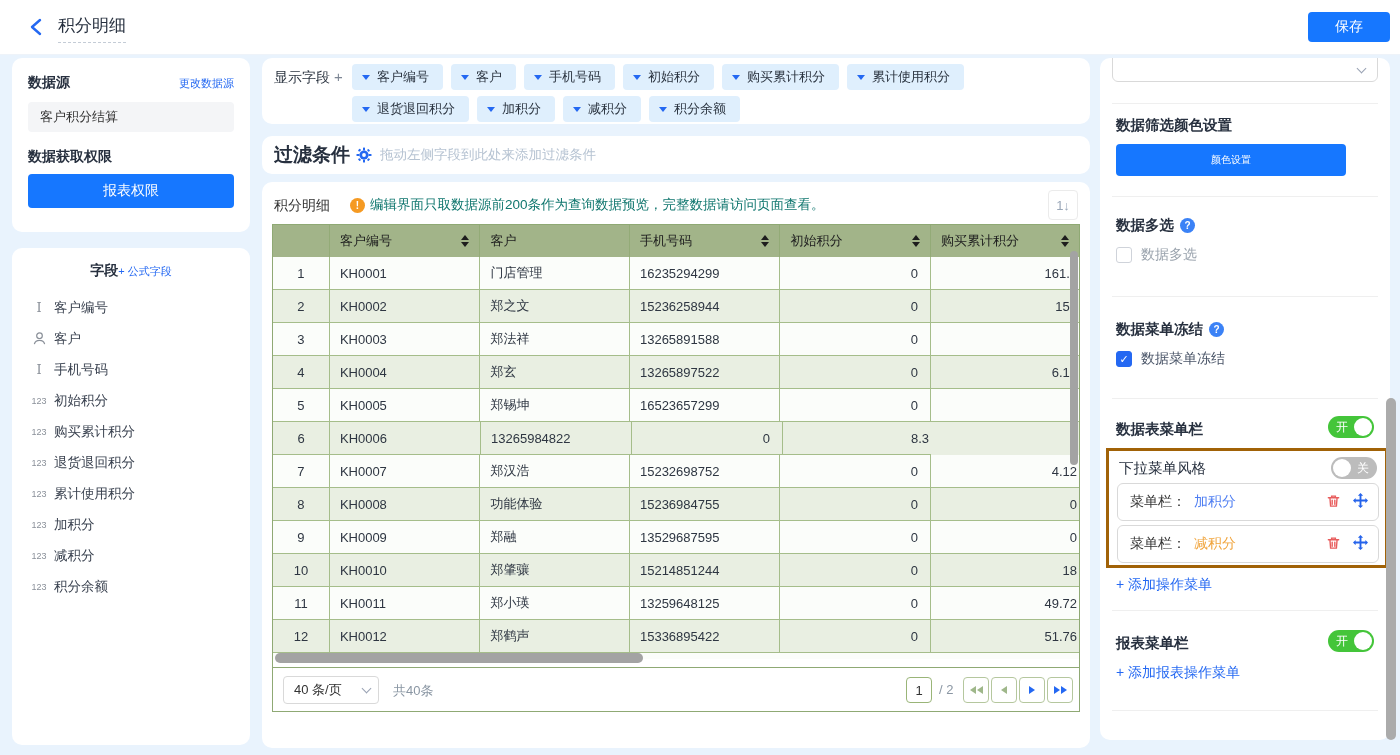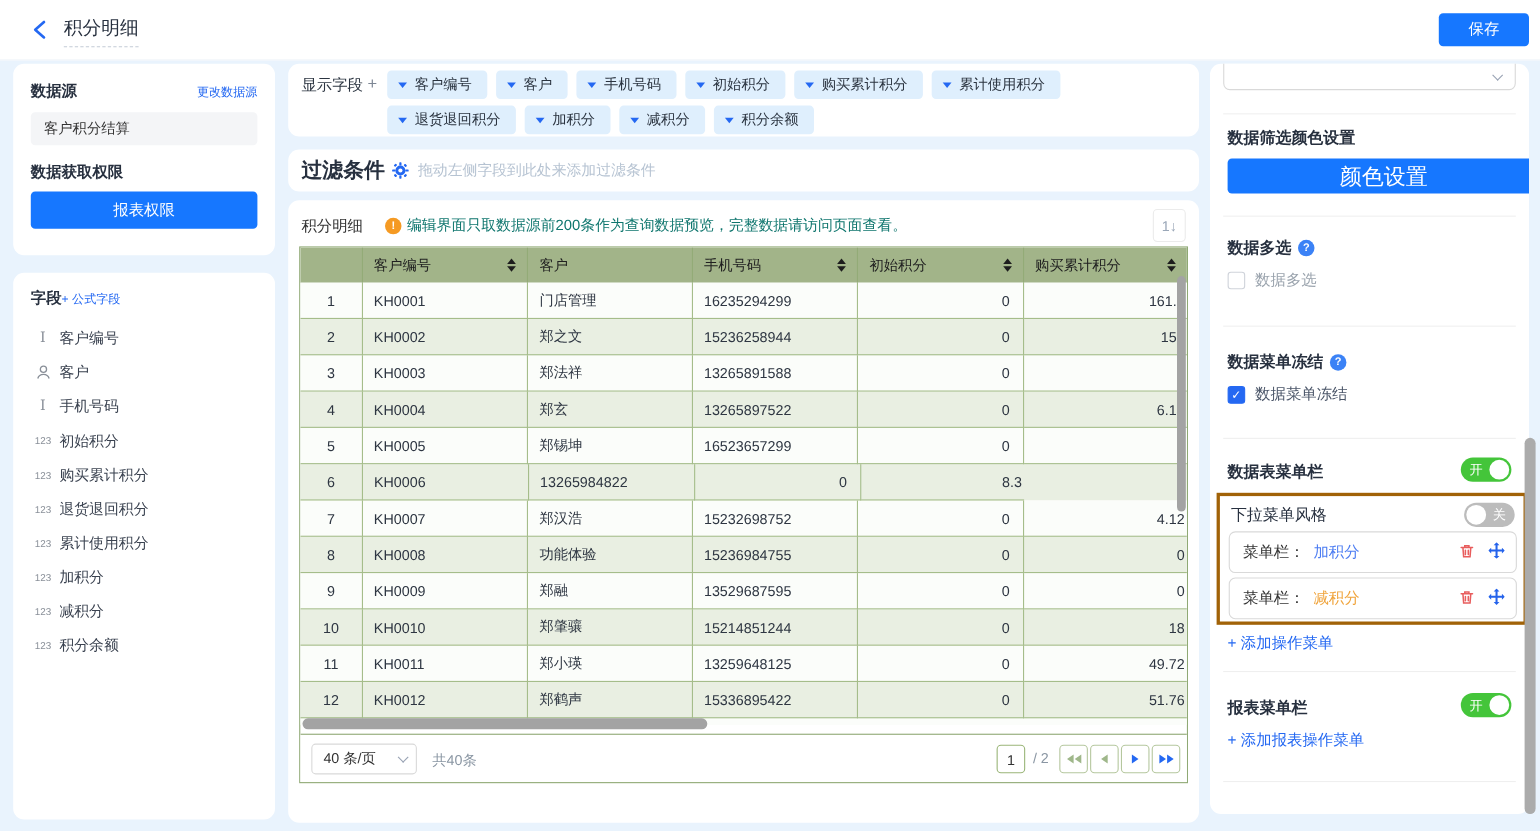--- a/index.html
+++ b/index.html
@@ -17,21 +17,21 @@
   
   .card-ds { left:12px; top:58px; width:238px; height:174px; }
   .sec-title { font-weight:bold; font-size:14px; color:#27303f; }
   .ds-row { position:absolute; left:16px; right:16px; top:16px; display:flex; justify-content:space-between; align-items:center; }
   .link { color:#2468f2; font-size:11px; cursor:pointer; }
   .ds-value { position:absolute; left:16px; top:44px; width:206px; height:30px; background:#f4f5f7; border-radius:4px; line-height:30px; padding-left:12px; font-size:13px; color:#333; }
   .perm-title { position:absolute; left:16px; top:90px; }
   .perm-btn { position:absolute; left:16px; top:116px; width:206px; height:34px; background:#1677ff; color:#fff; border:none; border-radius:4px; font-size:14px; cursor:pointer; }
 
   .card-fields { left:12px; top:248px; width:238px; height:497px; }
-  .fields-head { position:absolute; left:16px; right:16px; top:14px; display:flex; justify-content:flex-start; align-items:center; }
+  .fields-head { position:absolute; left:16px; right:16px; top:14px; display:flex; justify-content:center; align-items:center; }
   .field-list { position:absolute; left:16px; top:44px; right:10px; }
   .field-item { height:31px; display:flex; align-items:center; cursor:grab; }
   .f-icon { width:22px; display:inline-flex; justify-content:center; align-items:center; color:#8a9099; margin-right:4px; flex:none; }
   .icon-text::after { content:"I"; font-family:"DejaVu Serif", serif; font-size:13px; color:#8a9099; }
   .icon-num::after { content:"123"; font-size:9px; color:#8a9099; letter-spacing:0; }
   .field-label { font-size:13.5px; color:#3a4250; }
 
   
   .card-display { left:262px; top:58px; width:828px; height:66px; }
   .disp-label { position:absolute; left:12px; top:11px; font-size:14px; color:#2b3440; }
@@ -84,21 +84,21 @@
   .pt-r { width:0;height:0;border:4px solid transparent; border-left:6px solid #2468f2; border-right:none; }
 
   
   .card-set { left:1100px; top:58px; width:290px; height:682px; overflow:hidden; }
   .set-select { position:absolute; left:12px; top:-8px; width:266px; height:32px; border:1px solid #d9d9d9; border-radius:6px; background:#fff; cursor:pointer; }
   .set-select .chev { position:absolute; right:12px; top:14px; margin:0; }
   .divider { position:absolute; left:12px; right:12px; height:1px; background:#efefef; }
   .set-h { position:absolute; left:16px; font-weight:bold; font-size:14.5px; color:#27303f; display:flex; align-items:center; gap:6px; }
   .qicon { width:15px; height:15px; border-radius:50%; background:#3b82f6; color:#fff; font-size:10px; display:inline-flex; align-items:center; justify-content:center; }
   .qicon::after { content:"?"; }
-  .color-btn { position:absolute; left:16px; top:86px; width:284px; height:32px; background:#1677ff; color:#fff; border:none; border-radius:4px; font-size:20px; cursor:pointer; }
+  .color-btn { position:absolute; left:16px; top:86px; width:230px; height:32px; background:#1677ff; color:#fff; border:none; border-radius:4px; font-size:10px; cursor:pointer; }
   .cb-row { position:absolute; left:16px; display:flex; align-items:center; gap:9px; font-size:14px; color:#9aa3ad; cursor:pointer; }
   .cb { width:16px; height:16px; border:1px solid #cfd3da; border-radius:3px; background:#fff; flex:none; }
   .cb.checked { background:#2468f2; border-color:#2468f2; display:flex; align-items:center; justify-content:center; }
   .cb.checked::after { content:"✓"; color:#fff; font-size:11px; }
   .toggle { position:absolute; width:46px; height:22px; border-radius:11px; display:flex; align-items:center; cursor:pointer; }
   .toggle .knob { position:absolute; top:2px; width:18px; height:18px; background:#fff; border-radius:50%; }
   .toggle.on { background:#44c53a; }
   .toggle.on .knob { right:2px; }
   .toggle.on .t-label { color:#fff; font-size:12px; margin-left:8px; }
   .toggle.off { background:#bcbcbc; }

